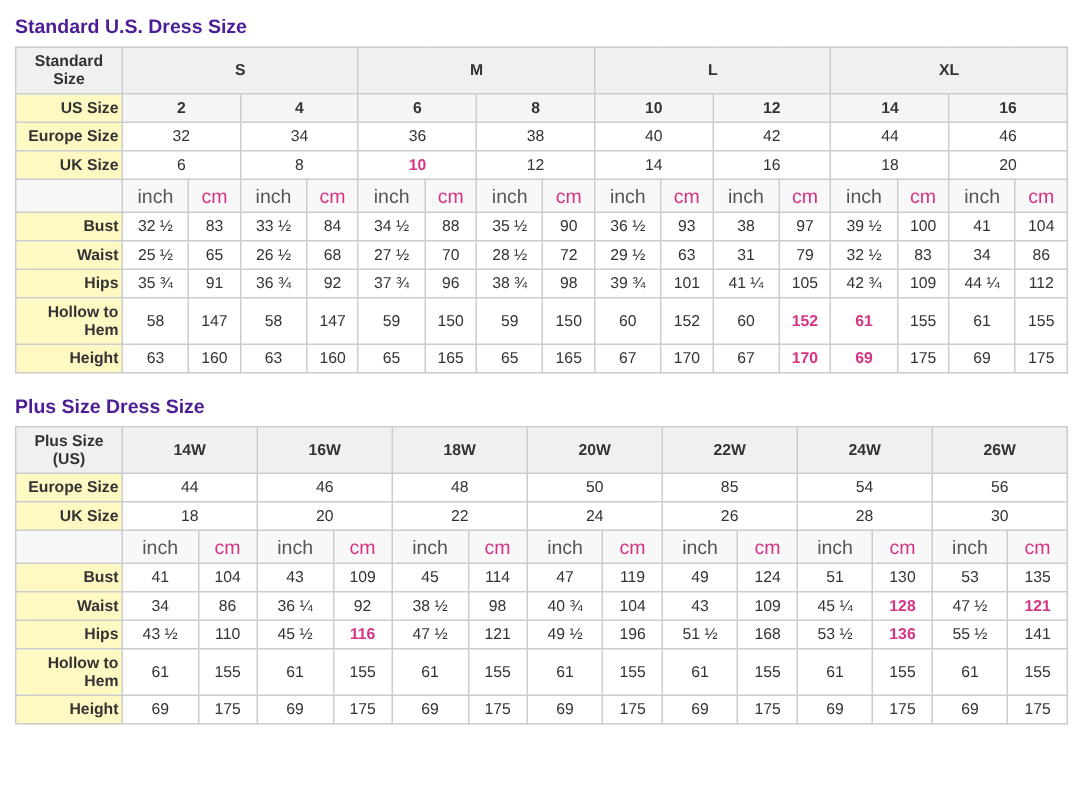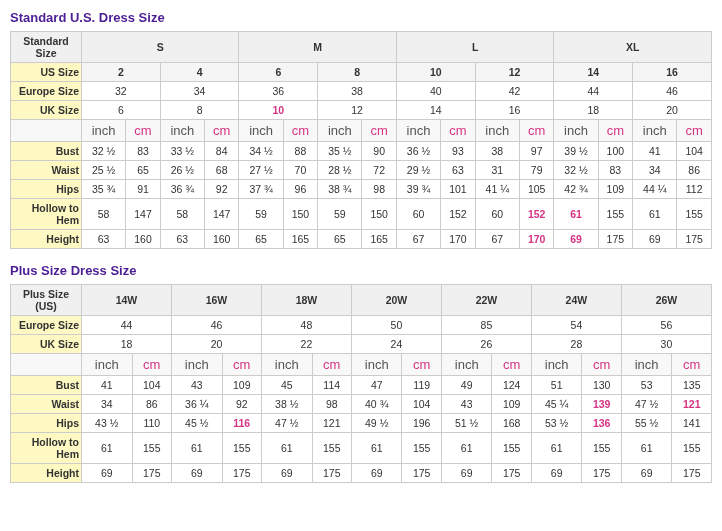--- a/index.html
+++ b/index.html
@@ -300,21 +300,21 @@
           <td>86</td>
           <td>36 ¼</td>
           <td>92</td>
           <td>38 ½</td>
           <td>98</td>
           <td>40 ¾</td>
           <td>104</td>
           <td>43</td>
           <td>109</td>
           <td>45 ¼</td>
-          <td class="highlight-pink">139</td>
+          <td class="highlight-pink">128</td>
           <td>47 ½</td>
           <td class="highlight-pink">121</td>
         </tr>
         <tr>
           <td class="row-header">Hips</td>
           <td>43 ½</td>
           <td>110</td>
           <td>45 ½</td>
           <td class="highlight-pink">116</td>
           <td>47 ½</td>

